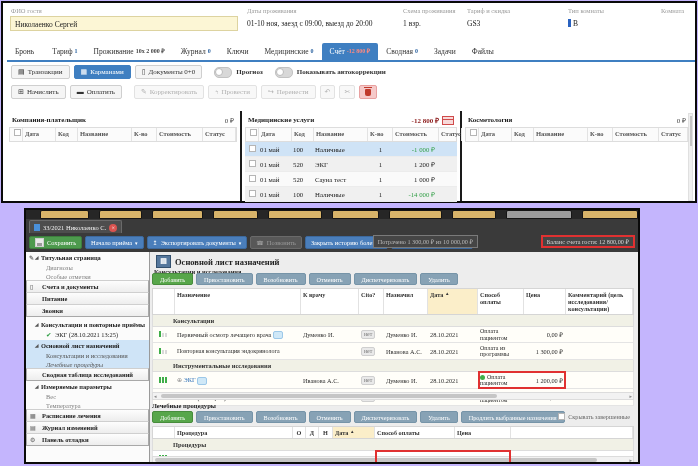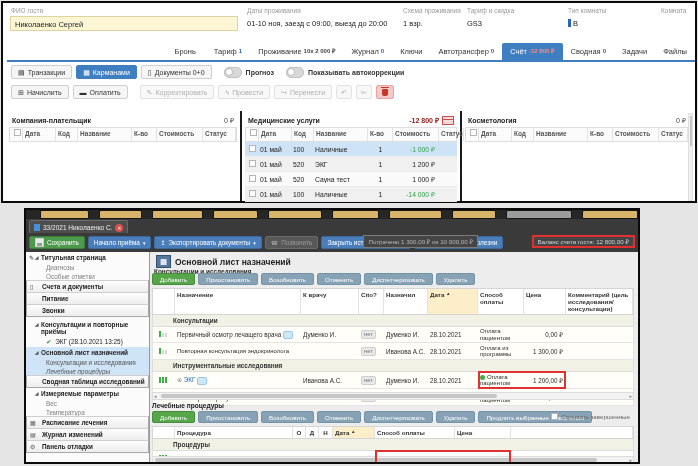--- a/index.html
+++ b/index.html
@@ -1,17 +1,17 @@
 <!DOCTYPE html>
 <html><head>
 <meta charset="utf-8">
 <style>
   html,body{margin:0;padding:0;background:#fff;}
-  .stage{position:relative;width:698px;height:466px;background:#e5e5e5;overflow:hidden;
-         font-family:Liberation Sans, sans-serif;color:#222;}
+  .stage{position:relative;width:698px;height:466px;background:#c4b5fd;overflow:hidden;
+         font-family:Liberation Serif, serif;color:#222;}
   .win{position:absolute;background:#fff;border:2px solid #0a0a0a;box-sizing:border-box;}
   .abs{position:absolute;}
   .lbl{font-size:6.5px;color:#9a9a9a;}
   .val{font-size:7.5px;color:#1c1c1c;}
   
   .guest-input{background:#fcf6d5;border:1px solid #ddd3a0;height:15px;font-size:7.5px;
                line-height:15px;padding:0 4px;box-sizing:border-box;}
   .tabbar{display:flex;align-items:flex-end;border-bottom:2px solid #3f7fc1;height:20px;}
   .tab{font-size:7.5px;color:#333;padding:4px 8px 4px 8px;cursor:default;white-space:nowrap;}
   .tab .bdg{font-size:6px;color:#2a62a0;margin-left:2px;font-weight:bold;vertical-align:1px;}
@@ -118,27 +118,27 @@
     <div class="abs lbl" style="left:244px;top:4px;">Даты проживания</div>
     <div class="abs val" style="left:244px;top:16px;">01-10 ноя, заезд с 09:00, выезд до 20:00</div>
     <div class="abs lbl" style="left:400px;top:4px;">Схема проживания</div>
     <div class="abs val" style="left:400px;top:16px;">1 взр.</div>
     <div class="abs lbl" style="left:464px;top:4px;">Тариф и скидка</div>
     <div class="abs val" style="left:464px;top:16px;">GS3</div>
     <div class="abs lbl" style="left:565px;top:4px;">Тип комнаты</div>
     <div class="abs val" style="left:565px;top:16px;"><span class="roomtag"></span><span>B</span></div>
     <div class="abs lbl" style="left:658px;top:4px;">Комната</div>
 
-    <div class="abs tabbar" style="left:4px;top:37px;right:0px;justify-content:flex-end;">
+    <div class="abs tabbar" style="left:4px;top:37px;right:0px;">
       <div class="tab"><span>Бронь</span><span class="bdg"></span></div>
       <div class="tab"><span>Тариф</span><span class="bdg">1</span></div>
       <div class="tab"><span>Проживание</span><span class="bdg" style="color:#444;">10х 2 000 ₽</span></div>
       <div class="tab"><span>Журнал</span><span class="bdg">0</span></div>
       <div class="tab"><span>Ключи</span></div>
-      <div class="tab"><span>Автотрансфер</span><span class="bdg">0</span></div>
+      <div class="tab"><span>Медицинские</span><span class="bdg">0</span></div>
       <div class="tab active"><span>Счёт</span><span class="bdg">-12 800 ₽</span></div>
       <div class="tab"><span>Сводная</span><span class="bdg">0</span></div>
       <div class="tab"><span>Задачи</span></div>
       <div class="tab"><span>Файлы</span></div>
     </div>
 
     <div class="abs" style="left:8px;top:62px;display:flex;gap:4px;align-items:center;">
       <span class="tbtn">
           <span class="ticon">▤</span>
           <span>Транзакции</span>

